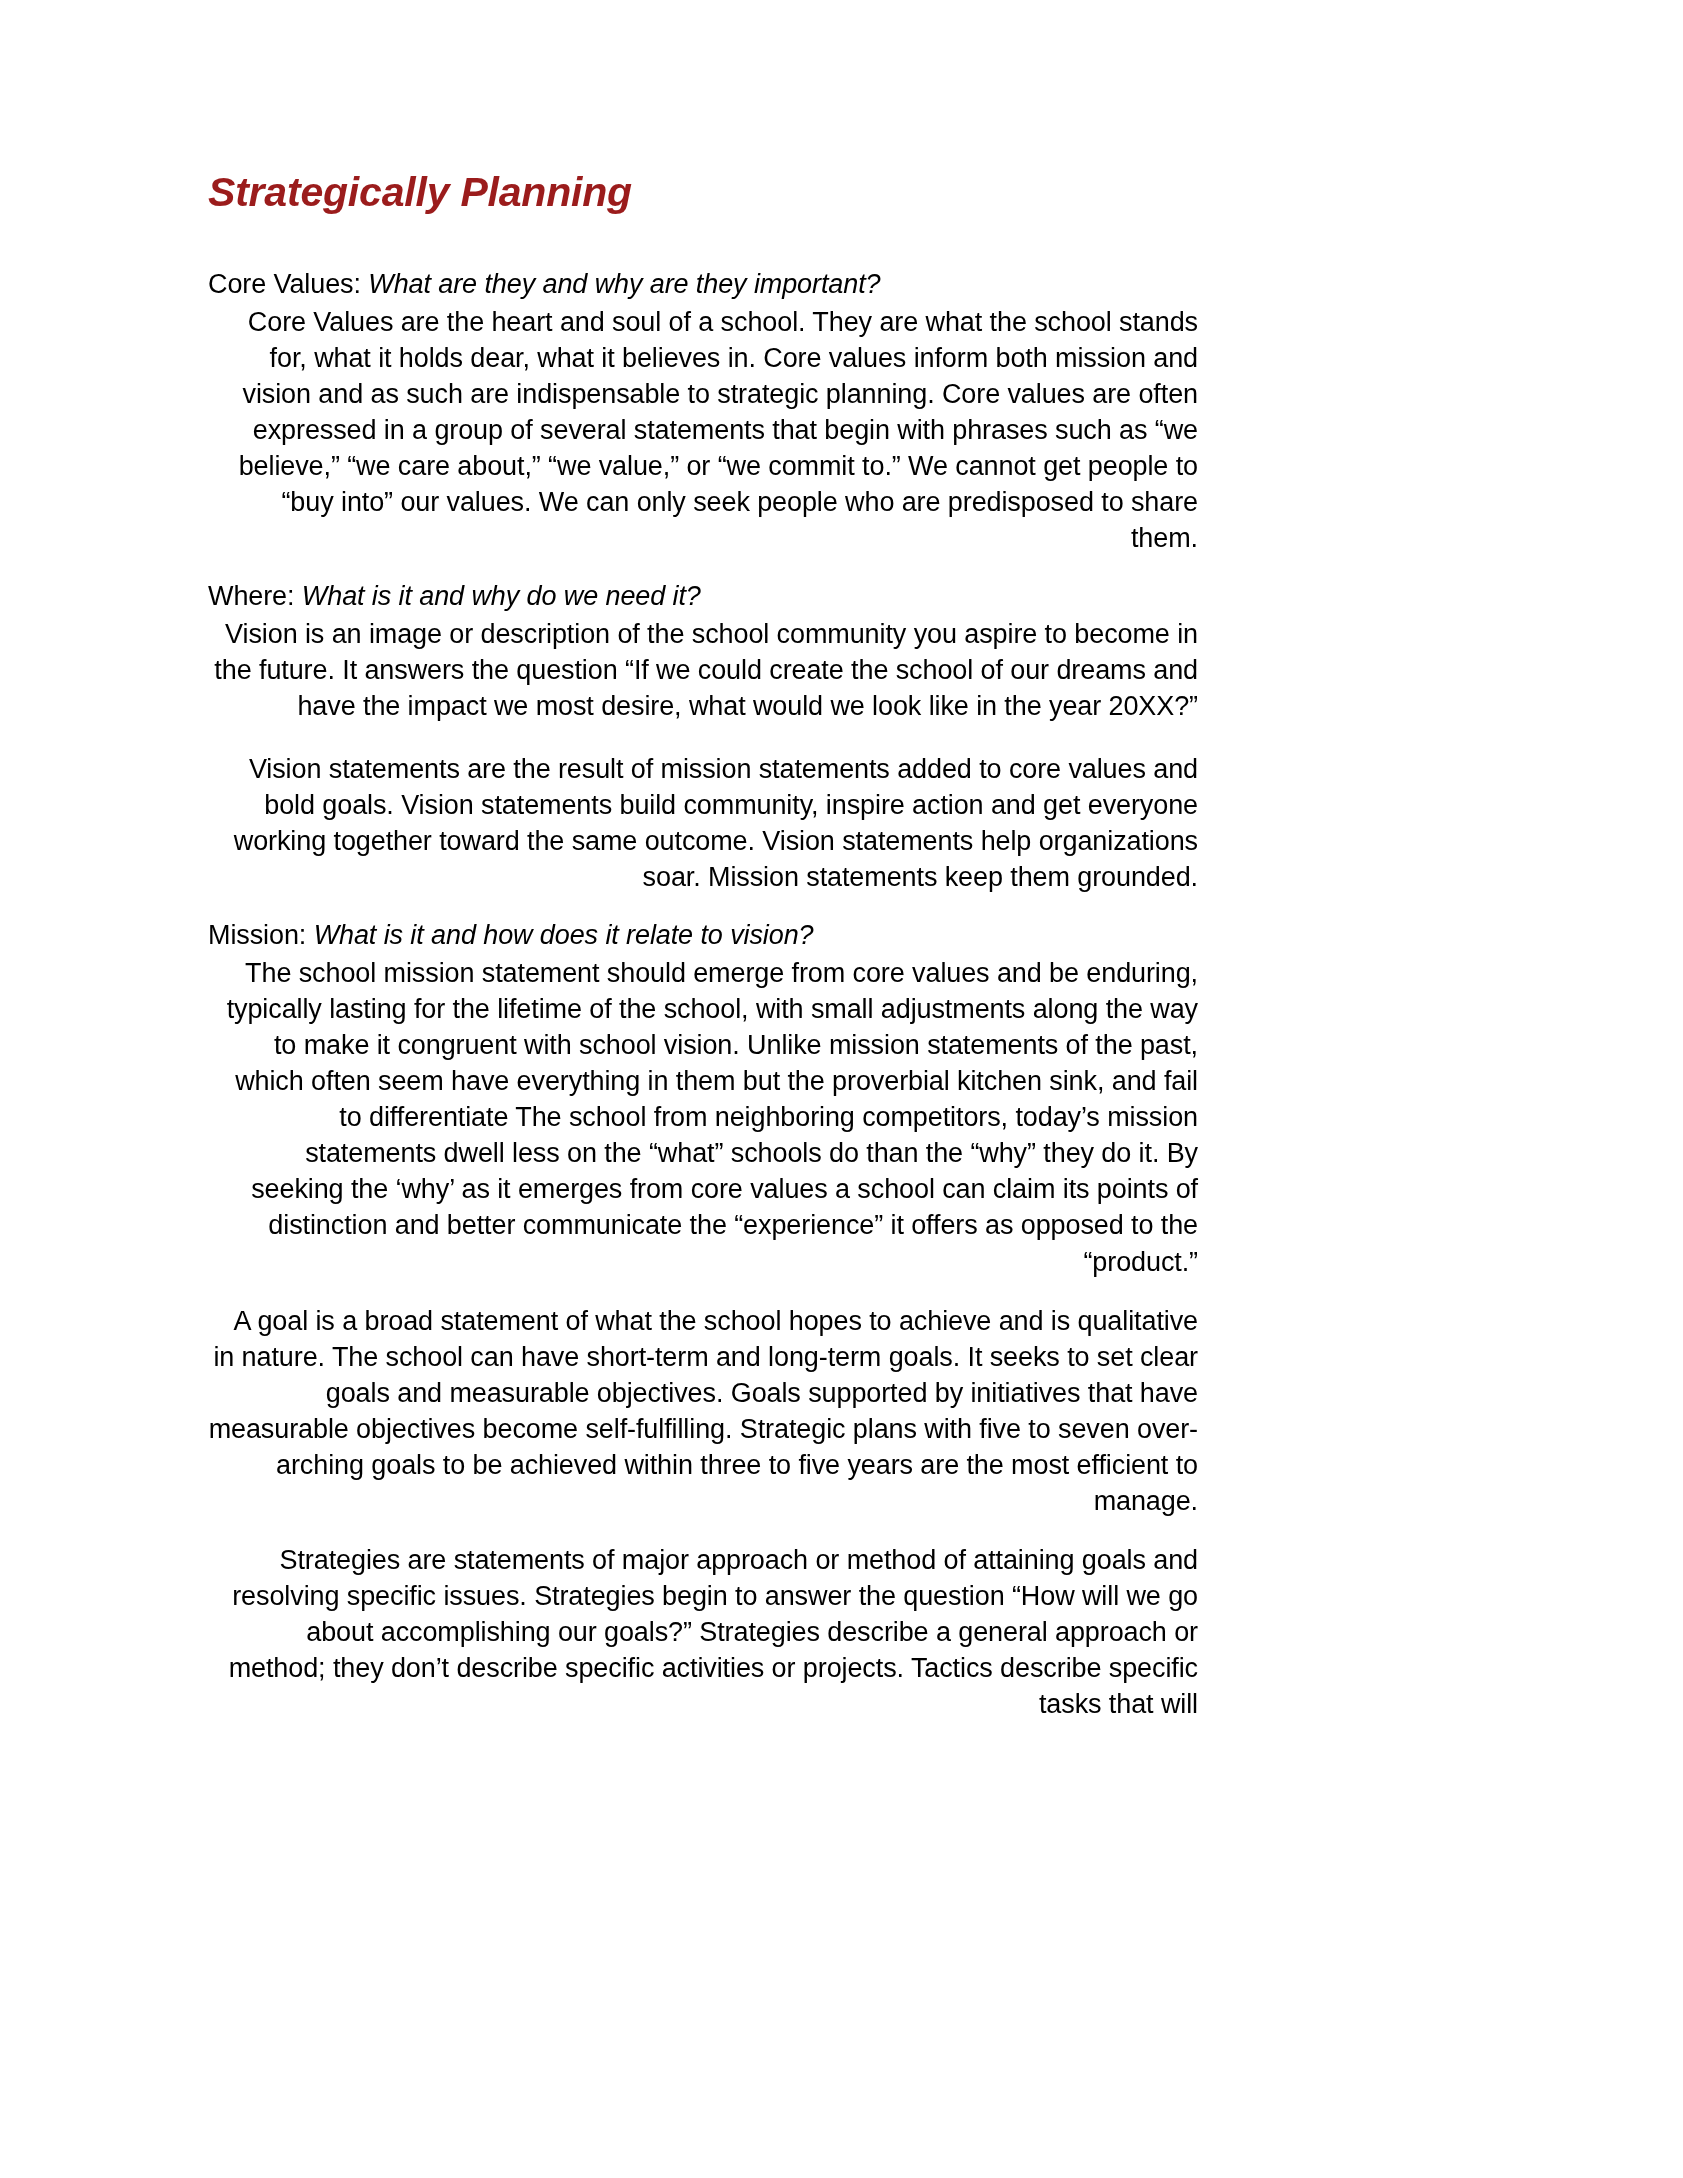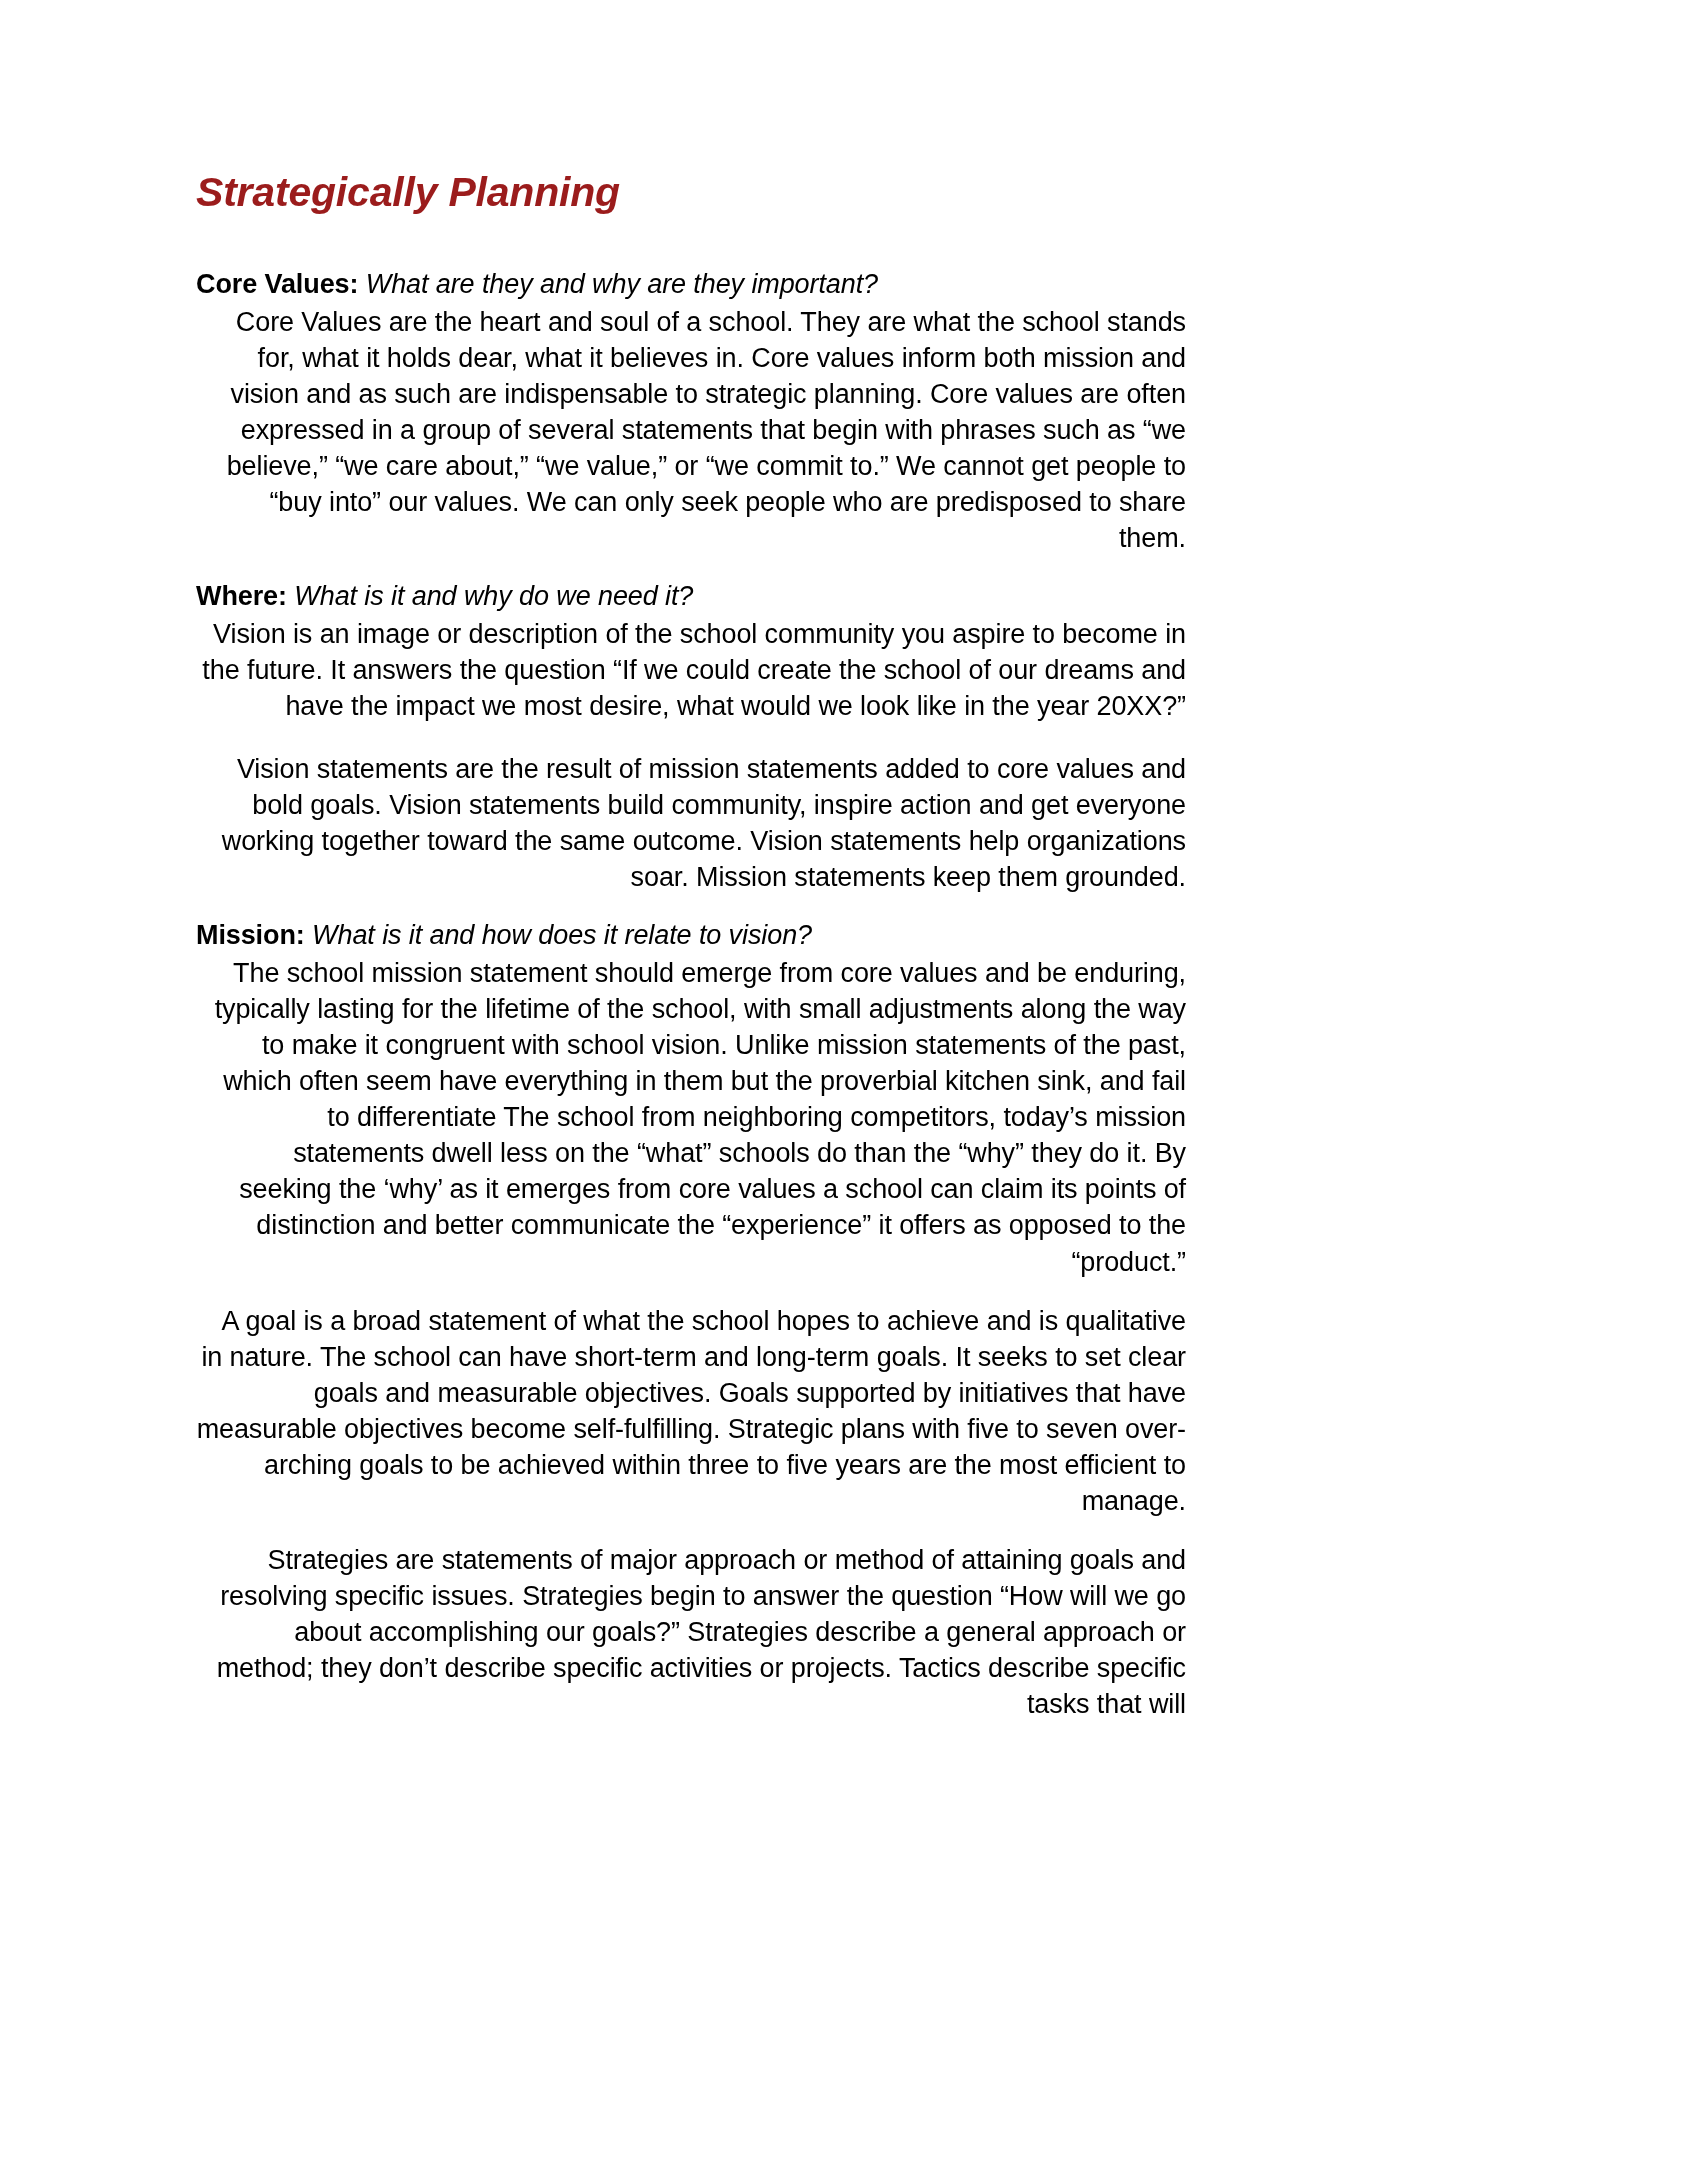--- a/index.html
+++ b/index.html
@@ -14,21 +14,21 @@
     font-family: "Liberation Sans", sans-serif;
     color: #000000;
     -webkit-font-smoothing: antialiased;
   }
   .page {
     position: relative;
     width: 1683px;
     height: 2178px;
     background: #ffffff;
     box-sizing: border-box;
-    padding: 170px 0 0 0;
+    padding: 170px 0 0 12px;
     overflow: hidden;
   }
   .content {
     width: 990px;
     margin-left: 196px;
   }
   .doc-title {
     font-size: 41px;
     font-weight: bold;
     font-style: italic;
@@ -42,21 +42,21 @@
   }
   .section-heading {
     font-size: 27px;
     line-height: 1.33;
     margin: 0 0 1px 0;
     font-weight: bold;
     letter-spacing: -0.1px;
   }
   .section-heading .lead {
     font-style: normal;
-    font-weight: bold;
+    font-weight: normal;
   }
   .section-heading .question {
     font-style: italic;
     font-weight: normal;
   }
   p.body-text {
     font-size: 27px;
     line-height: 1.335;
     margin: 0 0 0 0;
     letter-spacing: -0.1px;

